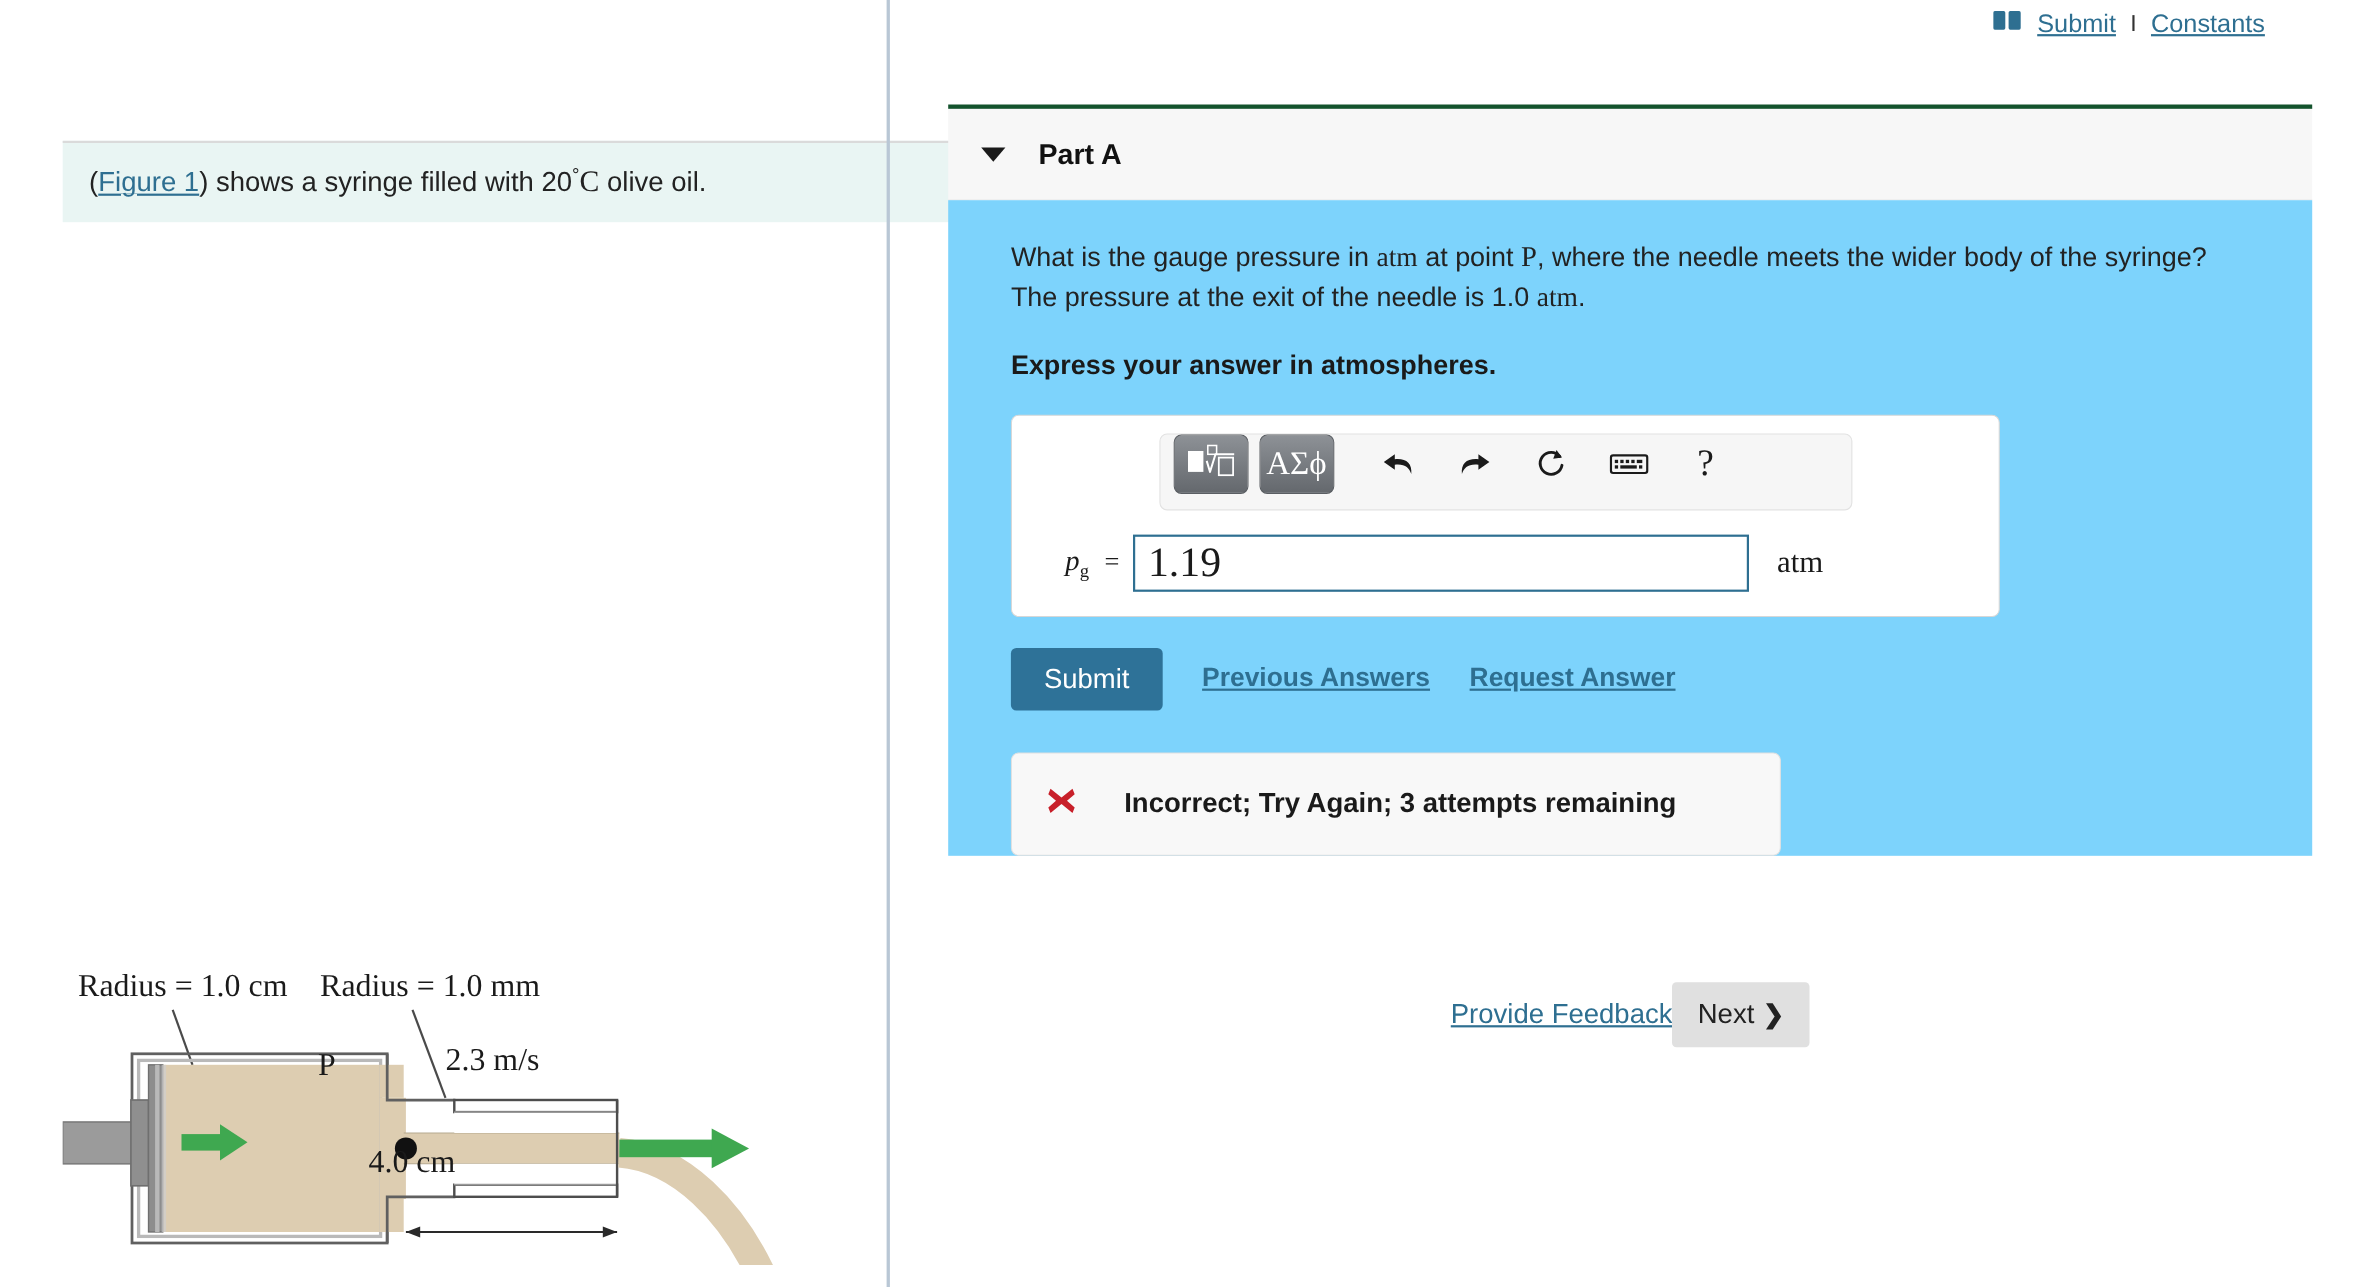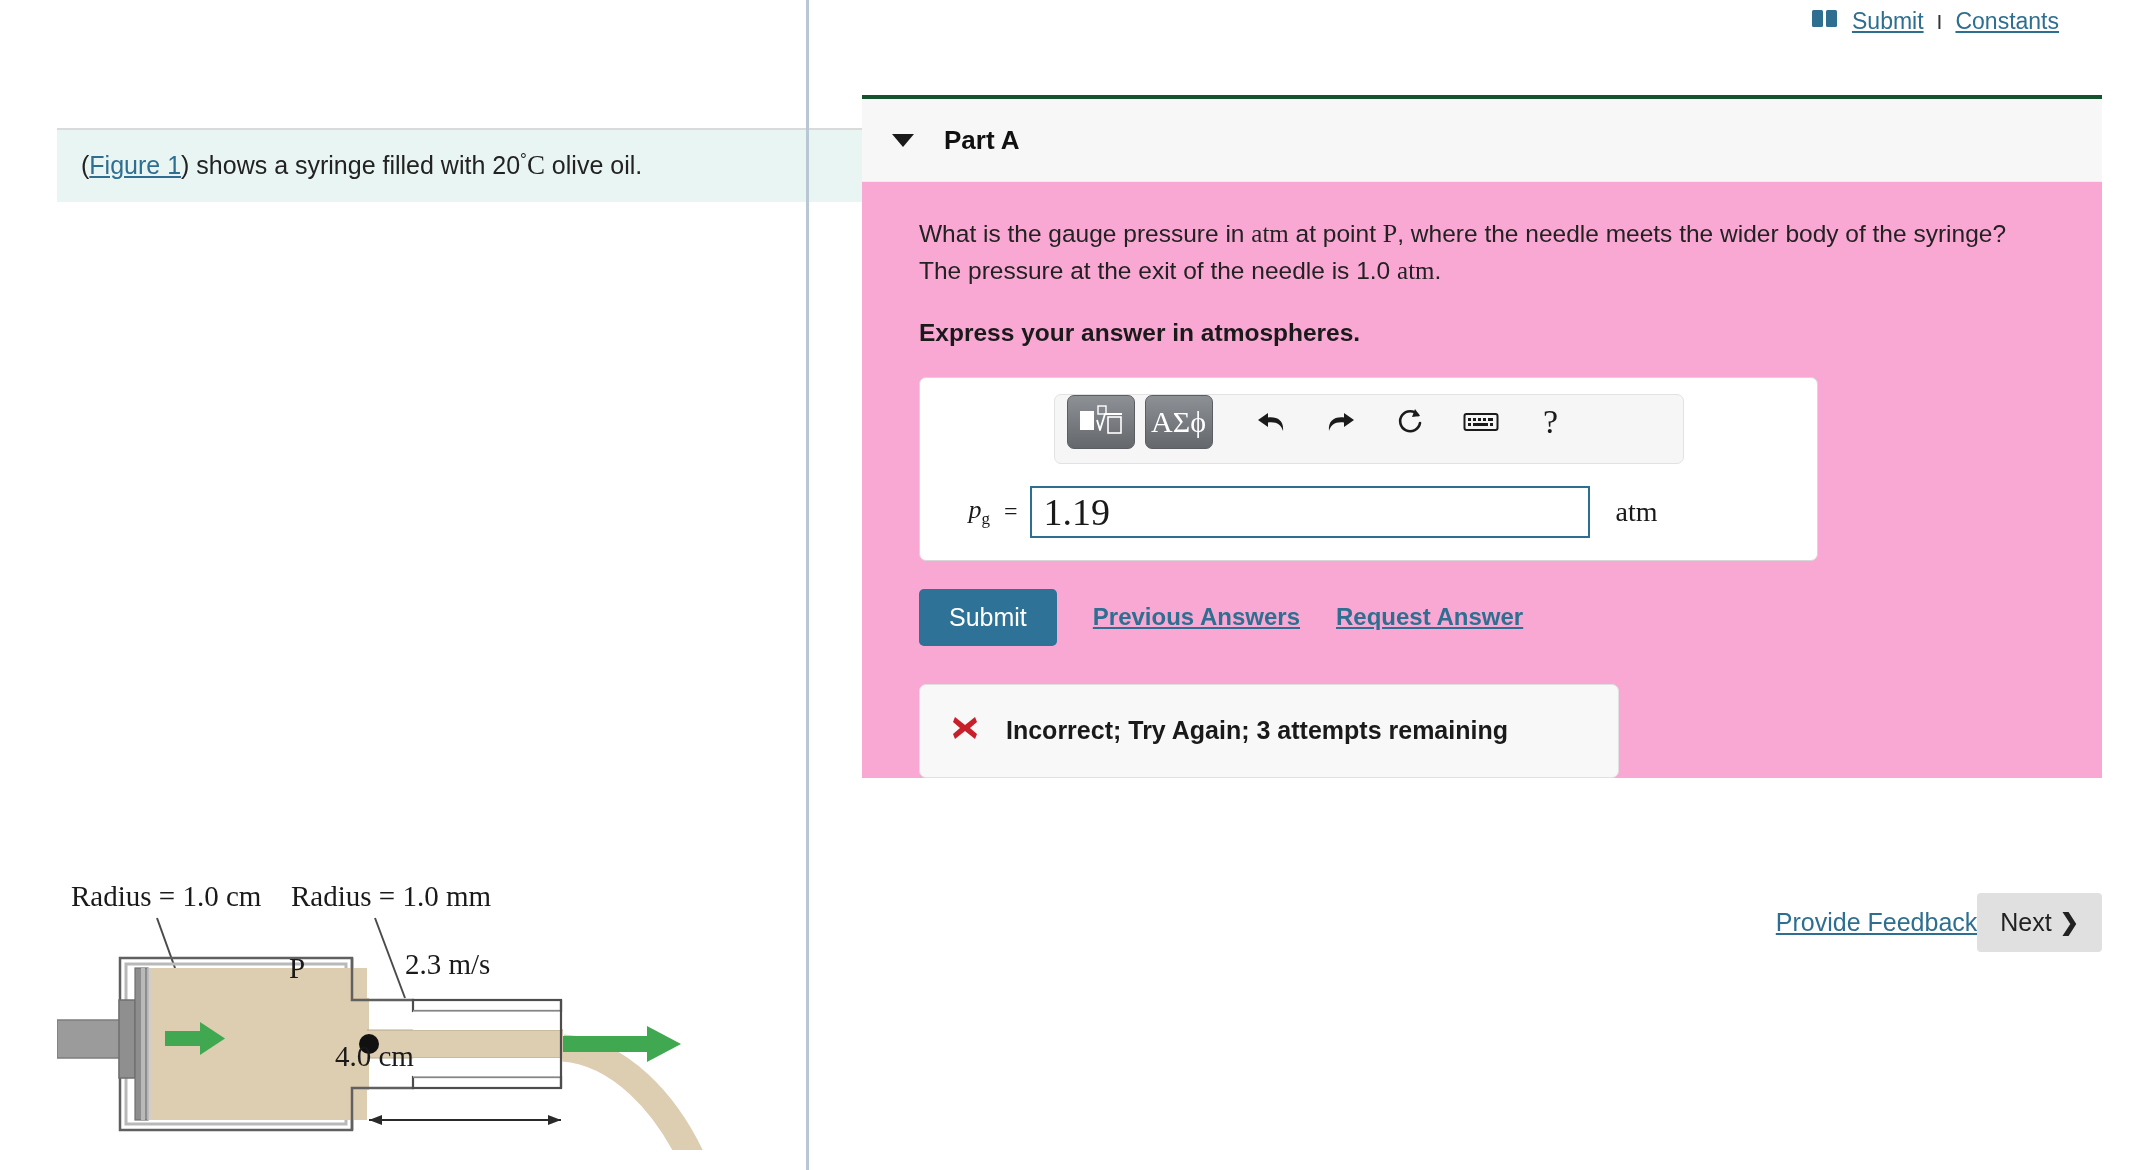--- a/index.html
+++ b/index.html
@@ -94,21 +94,21 @@
     border-bottom: 1px solid #eeeeee;
   }
   .caret {
     width: 0; height: 0;
     border-left: 11px solid transparent; border-right: 11px solid transparent;
     border-top: 13px solid #1a1a1a;
     margin-right: 30px; cursor: pointer;
   }
   .part-title { font-size: 26px; font-weight: bold; color: #111; }
 
-  .part-body { padding: 34px 0 0 57px; background: #f9a8d4; }
+  .part-body { padding: 34px 0 0 57px; background: #7dd3fc; }
 
   .q-text {
     font-size: 24.5px; color: #222; line-height: 1.42; max-width: 1120px;
     margin: 0 0 30px 0;
   }
   .mono-unit { font-family: "Liberation Serif", serif; font-size: 25px; }
   .var-P { font-family: "Liberation Serif", serif; font-size: 26px; }
   .q-bold { font-size: 24.5px; font-weight: bold; color: #1a1a1a; margin: 0 0 30px 0; }
 
   .answer-box {
@@ -162,28 +162,28 @@
     font-family: "Liberation Sans", sans-serif;
     font-size: 25px; padding: 14px 30px; cursor: pointer;
   }
   .text-link {
     color: #2e6f91; text-decoration: underline; font-size: 24px; font-weight: bold; cursor: pointer;
   }
 
   .feedback-box {
     margin-top: 38px; width: 700px; height: 94px;
     background: #f8f8f8; border: 1.5px solid #e0e0e0; border-radius: 7px;
-    display: flex; align-items: center; padding-left: 30px; gap: 26px;
+    display: flex; align-items: center; padding-left: 30px; gap: 42px;
   }
   .x-mark { color: #c8202a; font-size: 32px; font-weight: bold; line-height: 1; }
   .feedback-text { font-size: 25px; font-weight: bold; color: #1a1a1a; }
 
   .bottom-row {
     position: absolute; left: 53px; top: 893px; width: 1240px;
-    display: flex; align-items: center; justify-content: flex-end;
+    display: flex; align-items: center; justify-content: center;
   }
   .feedback-link {
     color: #2e6f91; text-decoration: underline; font-size: 25px; cursor: pointer;
   }
   .next-btn {
     background: #e0e0e0; border: none; border-radius: 4px;
     font-size: 25px; color: #222; padding: 15px 23px; cursor: pointer;
     display: flex; align-items: center; gap: 8px;
     font-family: "Liberation Sans", sans-serif;
   }

